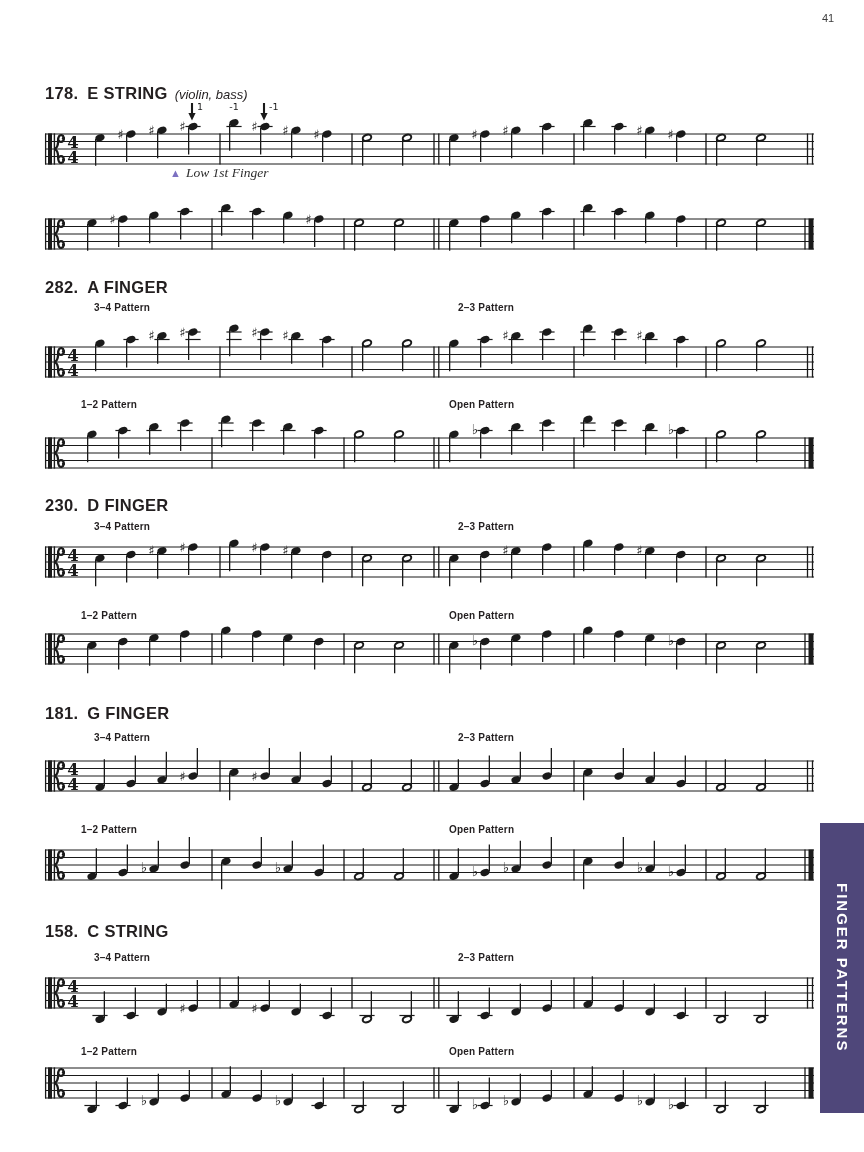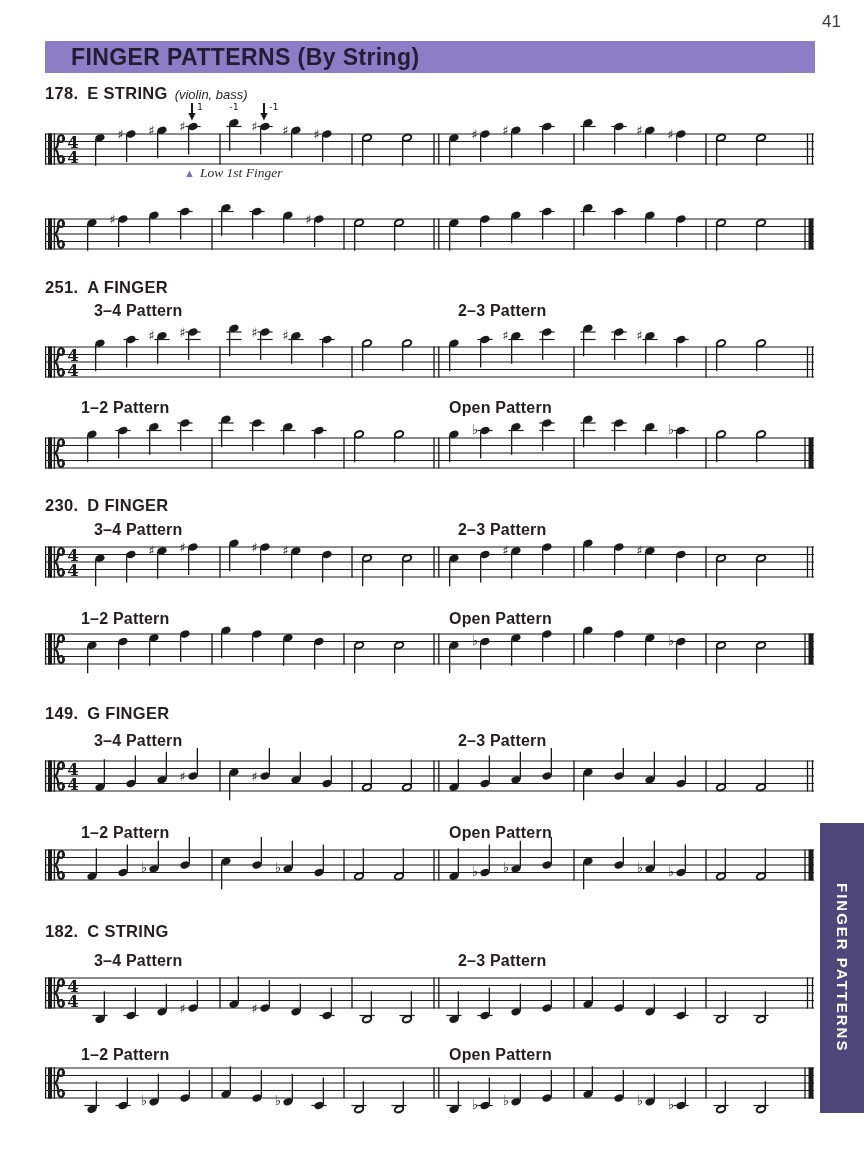--- a/index.html
+++ b/index.html
@@ -1,54 +1,51 @@
 <!DOCTYPE html>
 <html><head>
 <meta charset="utf-8">
 <style>
   html,body{margin:0;padding:0;background:#e8e8e8;}
   #page{
     position:relative; width:864px; height:1152px; background:#ffffff;
     font-family:"Liberation Sans", sans-serif; color:#231f20; overflow:hidden;
   }
   .abs{position:absolute;}
-  #page-number{top:12px; left:822px; font-size:17px; color:#3c3c3c;}
+  #page-number{top:12px; left:822px; font-size:11px; color:#3c3c3c;}
   #banner{
     top:41px; left:45px; width:770px; height:32px; background:#8b7ec7;
     display:flex; align-items:center;
   }
   #banner-title{
     font-size:23px; font-weight:bold; color:#211d35; letter-spacing:.4px;
     padding-left:26px; white-space:nowrap;
   }
   .ex-heading{ left:45px; font-size:16.5px; font-weight:bold; letter-spacing:.3px; white-space:nowrap;}
   .ex-heading .num{margin-right:9px;}
   .ex-heading .sub{font-weight:normal; font-style:italic; font-size:13px; margin-left:7px; letter-spacing:0;}
-  .pat-label{ font-size:16px; font-weight:bold; letter-spacing:.2px; white-space:nowrap;}
-  #footnote{ left:184px; top:165px; font-size:13px; font-style:italic; color:#2d2d2d; white-space:nowrap;}
+  .pat-label{ font-size:10px; font-weight:bold; letter-spacing:.2px; white-space:nowrap;}
+  #footnote{ left:170px; top:165px; font-size:13px; font-style:italic; color:#2d2d2d; white-space:nowrap;}
   #footnote .tri{ color:#7c70c1; font-style:normal; font-size:11px; margin-right:5px;}
   #sidebar-tab{
     left:820px; top:823px; width:44px; height:290px; background:#4f477a;
     display:flex; align-items:center; justify-content:center;
   }
   #sidebar-tab span{
     writing-mode:vertical-rl; color:#ffffff; font-weight:bold; font-size:15px;
     letter-spacing:2px; white-space:nowrap;
   }
   svg.system{overflow:visible;}
 </style>
 </head>
 <body>
 
 <div id="page">
   <div class="abs" id="page-number">41</div>
 
-  <div class="abs" id="banner">
-    <span id="banner-title">FINGER PATTERNS (By String)</span>
-  </div>
 
   <div class="abs" id="music-area" style="left:0;top:0;width:864px;height:1152px;">
       <div class="abs ex-heading" style="top: 84px;"><span class="num">178.</span><span>E STRING</span><span class="sub">(violin, bass)</span></div>
       <div class="abs" style="left: 42px; top: 98px;"><svg class="system" width="775" height="92">
           <line x1="3" y1="36" x2="772" y2="36" stroke="#1a1a1a" stroke-width="1"></line>
           <line x1="3" y1="43.5" x2="772" y2="43.5" stroke="#1a1a1a" stroke-width="1"></line>
           <line x1="3" y1="51" x2="772" y2="51" stroke="#1a1a1a" stroke-width="1"></line>
           <line x1="3" y1="58.5" x2="772" y2="58.5" stroke="#1a1a1a" stroke-width="1"></line>
           <line x1="3" y1="66" x2="772" y2="66" stroke="#1a1a1a" stroke-width="1"></line>
           <line x1="3.6" y1="35.5" x2="3.6" y2="66.5" stroke="#1a1a1a" stroke-width="1.3"></line>
@@ -195,21 +192,21 @@
           <line x1="674.65" y1="40.75" x2="674.65" y2="67.75" stroke="#1a1a1a" stroke-width="1.3"></line>
           <ellipse cx="719" cy="39.75" rx="4.4" ry="3" fill="#ffffff" stroke="#1a1a1a" stroke-width="2" transform="rotate(-21 719 39.75)"></ellipse>
           <line x1="714.65" y1="40.75" x2="714.65" y2="67.75" stroke="#1a1a1a" stroke-width="1.3"></line>
           <line x1="532" y1="35.5" x2="532" y2="66.5" stroke="#1a1a1a" stroke-width="1.3"></line>
           <line x1="664" y1="35.5" x2="664" y2="66.5" stroke="#1a1a1a" stroke-width="1.3"></line>
           <line x1="392" y1="35.5" x2="392" y2="66.5" stroke="#1a1a1a" stroke-width="1.3"></line>
           <line x1="396.8" y1="35.5" x2="396.8" y2="66.5" stroke="#1a1a1a" stroke-width="1.3"></line>
           <line x1="763" y1="35.5" x2="763" y2="66.5" stroke="#1a1a1a" stroke-width="1.3"></line>
           <rect x="766.5" y="35.5" width="5" height="31" fill="#1a1a1a"></rect>
         </svg></div>
-      <div class="abs ex-heading" style="top: 278px;"><span class="num">251.</span><span>A FINGER</span></div>
+      <div class="abs ex-heading" style="top: 278px;"><span class="num">282.</span><span>A FINGER</span></div>
       <div class="abs pat-label" style="left: 94px; top: 302px;">3–4 Pattern</div>
       <div class="abs pat-label" style="left: 458px; top: 302px;">2–3 Pattern</div>
       <div class="abs" style="left: 42px; top: 311px;"><svg class="system" width="775" height="92">
           <line x1="3" y1="36" x2="772" y2="36" stroke="#1a1a1a" stroke-width="1"></line>
           <line x1="3" y1="43.5" x2="772" y2="43.5" stroke="#1a1a1a" stroke-width="1"></line>
           <line x1="3" y1="51" x2="772" y2="51" stroke="#1a1a1a" stroke-width="1"></line>
           <line x1="3" y1="58.5" x2="772" y2="58.5" stroke="#1a1a1a" stroke-width="1"></line>
           <line x1="3" y1="66" x2="772" y2="66" stroke="#1a1a1a" stroke-width="1"></line>
           <line x1="3.6" y1="35.5" x2="3.6" y2="66.5" stroke="#1a1a1a" stroke-width="1.3"></line>
           <rect x="6" y="35.4" width="4" height="31.2" fill="#1a1a1a"></rect>
@@ -513,21 +510,21 @@
           <line x1="674.65" y1="48.25" x2="674.65" y2="75.25" stroke="#1a1a1a" stroke-width="1.3"></line>
           <ellipse cx="719" cy="47.25" rx="4.4" ry="3" fill="#ffffff" stroke="#1a1a1a" stroke-width="2" transform="rotate(-21 719 47.25)"></ellipse>
           <line x1="714.65" y1="48.25" x2="714.65" y2="75.25" stroke="#1a1a1a" stroke-width="1.3"></line>
           <line x1="532" y1="35.5" x2="532" y2="66.5" stroke="#1a1a1a" stroke-width="1.3"></line>
           <line x1="664" y1="35.5" x2="664" y2="66.5" stroke="#1a1a1a" stroke-width="1.3"></line>
           <line x1="392" y1="35.5" x2="392" y2="66.5" stroke="#1a1a1a" stroke-width="1.3"></line>
           <line x1="396.8" y1="35.5" x2="396.8" y2="66.5" stroke="#1a1a1a" stroke-width="1.3"></line>
           <line x1="763" y1="35.5" x2="763" y2="66.5" stroke="#1a1a1a" stroke-width="1.3"></line>
           <rect x="766.5" y="35.5" width="5" height="31" fill="#1a1a1a"></rect>
         </svg></div>
-      <div class="abs ex-heading" style="top: 704px;"><span class="num">149.</span><span>G FINGER</span></div>
+      <div class="abs ex-heading" style="top: 704px;"><span class="num">181.</span><span>G FINGER</span></div>
       <div class="abs pat-label" style="left: 94px; top: 732px;">3–4 Pattern</div>
       <div class="abs pat-label" style="left: 458px; top: 732px;">2–3 Pattern</div>
       <div class="abs" style="left: 42px; top: 725px;"><svg class="system" width="775" height="92">
           <line x1="3" y1="36" x2="772" y2="36" stroke="#1a1a1a" stroke-width="1"></line>
           <line x1="3" y1="43.5" x2="772" y2="43.5" stroke="#1a1a1a" stroke-width="1"></line>
           <line x1="3" y1="51" x2="772" y2="51" stroke="#1a1a1a" stroke-width="1"></line>
           <line x1="3" y1="58.5" x2="772" y2="58.5" stroke="#1a1a1a" stroke-width="1"></line>
           <line x1="3" y1="66" x2="772" y2="66" stroke="#1a1a1a" stroke-width="1"></line>
           <line x1="3.6" y1="35.5" x2="3.6" y2="66.5" stroke="#1a1a1a" stroke-width="1.3"></line>
           <rect x="6" y="35.4" width="4" height="31.2" fill="#1a1a1a"></rect>
@@ -652,21 +649,21 @@
           <line x1="683.35" y1="61.25" x2="683.35" y2="34.25" stroke="#1a1a1a" stroke-width="1.3"></line>
           <ellipse cx="719" cy="62.25" rx="4.4" ry="3" fill="#ffffff" stroke="#1a1a1a" stroke-width="2" transform="rotate(-21 719 62.25)"></ellipse>
           <line x1="723.35" y1="61.25" x2="723.35" y2="34.25" stroke="#1a1a1a" stroke-width="1.3"></line>
           <line x1="532" y1="35.5" x2="532" y2="66.5" stroke="#1a1a1a" stroke-width="1.3"></line>
           <line x1="664" y1="35.5" x2="664" y2="66.5" stroke="#1a1a1a" stroke-width="1.3"></line>
           <line x1="392" y1="35.5" x2="392" y2="66.5" stroke="#1a1a1a" stroke-width="1.3"></line>
           <line x1="396.8" y1="35.5" x2="396.8" y2="66.5" stroke="#1a1a1a" stroke-width="1.3"></line>
           <line x1="763" y1="35.5" x2="763" y2="66.5" stroke="#1a1a1a" stroke-width="1.3"></line>
           <rect x="766.5" y="35.5" width="5" height="31" fill="#1a1a1a"></rect>
         </svg></div>
-      <div class="abs ex-heading" style="top: 922px;"><span class="num">182.</span><span>C STRING</span></div>
+      <div class="abs ex-heading" style="top: 922px;"><span class="num">158.</span><span>C STRING</span></div>
       <div class="abs pat-label" style="left: 94px; top: 952px;">3–4 Pattern</div>
       <div class="abs pat-label" style="left: 458px; top: 952px;">2–3 Pattern</div>
       <div class="abs" style="left: 42px; top: 942px;"><svg class="system" width="775" height="92">
           <line x1="3" y1="36" x2="772" y2="36" stroke="#1a1a1a" stroke-width="1"></line>
           <line x1="3" y1="43.5" x2="772" y2="43.5" stroke="#1a1a1a" stroke-width="1"></line>
           <line x1="3" y1="51" x2="772" y2="51" stroke="#1a1a1a" stroke-width="1"></line>
           <line x1="3" y1="58.5" x2="772" y2="58.5" stroke="#1a1a1a" stroke-width="1"></line>
           <line x1="3" y1="66" x2="772" y2="66" stroke="#1a1a1a" stroke-width="1"></line>
           <line x1="3.6" y1="35.5" x2="3.6" y2="66.5" stroke="#1a1a1a" stroke-width="1.3"></line>
           <rect x="6" y="35.4" width="4" height="31.2" fill="#1a1a1a"></rect>

